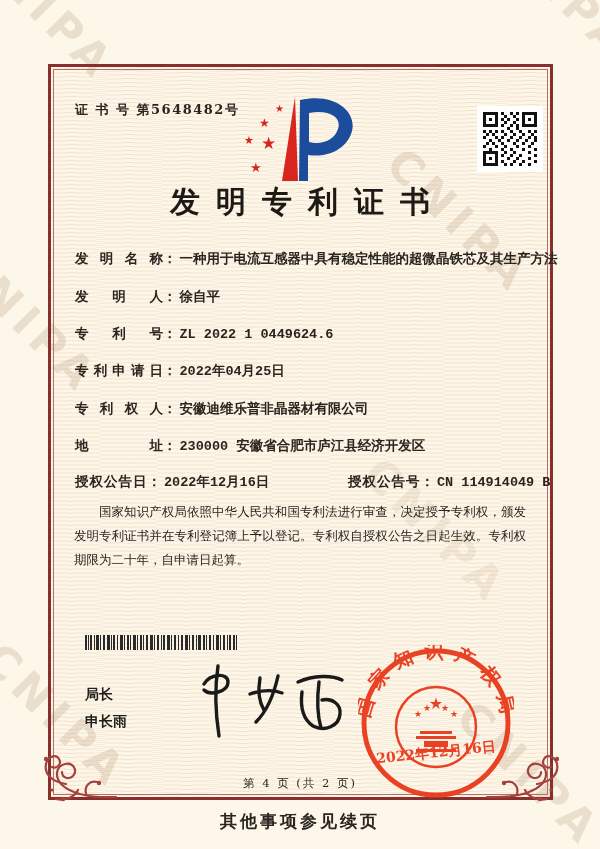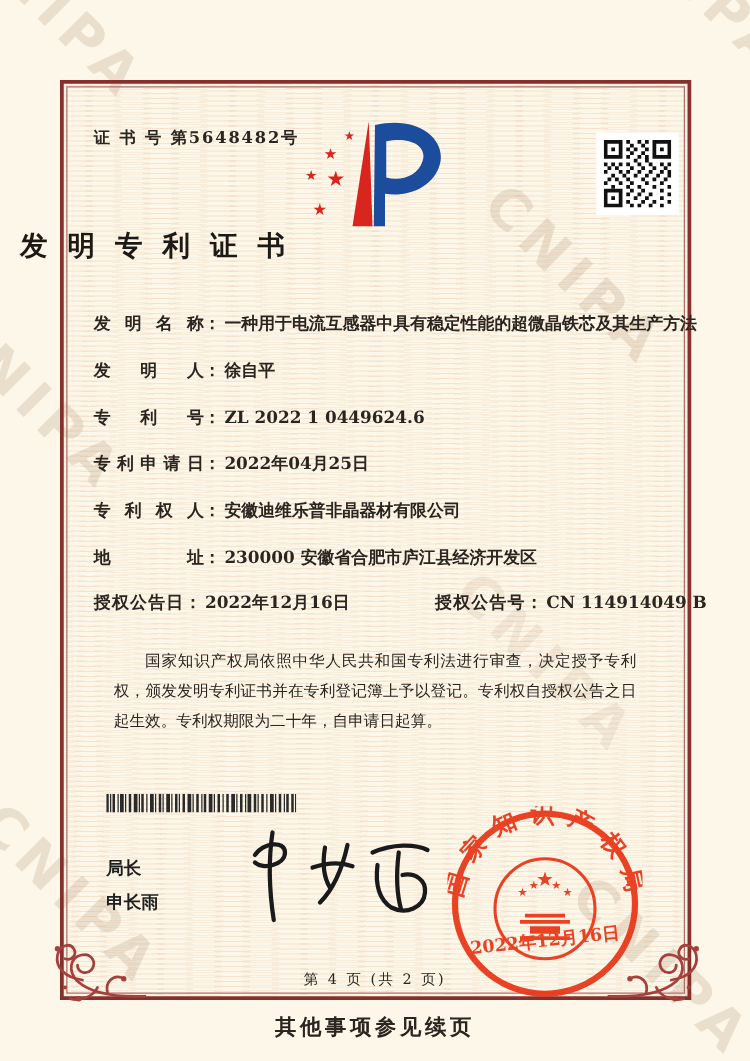--- a/index.html
+++ b/index.html
@@ -16,31 +16,31 @@
   .frame{position:absolute;left:48px;top:64px;width:499px;height:730px;border:3px solid #86302d;z-index:2;}
   .frame-inner{position:absolute;inset:2px;border:1px solid #b2716b;}
   .texture{position:absolute;inset:0;
      background:repeating-linear-gradient(2deg,rgba(213,148,103,0.11) 0 1px,transparent 1px 4px),
                 repeating-linear-gradient(-2deg,rgba(213,148,103,0.11) 0 1px,transparent 1px 4px);}
   .content{position:absolute;inset:0;z-index:3;}
   .cert-no{position:absolute;left:75px;top:101px;font-size:13px;letter-spacing:1.5px;font-weight:600;}
   .logo{position:absolute;left:237px;top:96px;}
   .qr{position:absolute;left:477px;top:106px;width:66px;height:66px;background:#ffffff;
       display:flex;align-items:center;justify-content:center;}
-  .title{position:absolute;left:0;right:0;top:182px;font-size:22px;font-weight:700;
+  .title{position:absolute;left:0;right:0;top:182px;text-align:center;font-size:30px;font-weight:700;
          letter-spacing:16px;padding-left:16px;box-sizing:border-box;color:#1d1a16;}
   .row{position:absolute;left:75px;font-size:13.5px;font-weight:600;white-space:nowrap;}
   .row .lab{display:inline-block;width:88px;text-align:justify;text-align-last:justify;}
-  .row .val{margin-left:3px;}
+  .row .val{margin-left:3px;font-family:Liberation Mono, monospace;}
   .r1{top:250px}.r2{top:288px}.r3{top:325px}.r4{top:362px}.r5{top:400px}.r6{top:437px}.r7{top:473px}
   .r7 .lab{width:auto;letter-spacing:1px;}
   .pair2{position:absolute;left:233px;top:0;white-space:nowrap;margin-left:40px;}
   .paras{position:absolute;left:74px;width:452px;top:500px;font-size:12.5px;line-height:1.92;
          text-align:justify;font-weight:500;}
-  .paras p{margin:17px;text-indent:2em;}
+  .paras p{margin:0;text-indent:2em;}
   .barcode{position:absolute;left:85px;top:635px;}
   .director{position:absolute;left:85px;top:681px;font-size:14px;font-weight:700;line-height:1.95;
             font-family:Liberation Sans, sans-serif;color:#20201e;}
   .sig{position:absolute;left:182px;top:660px;}
   .seal{position:absolute;left:358px;top:645px;opacity:.95;z-index:5;}
   .fl{position:absolute;z-index:4;}
   .fl-left{left:32px;top:740px;}
   .fl-right{left:485px;top:740px;transform:scaleX(-1);}
   .footer-page{position:absolute;left:0;right:0;top:776px;text-align:center;font-size:11.5px;letter-spacing:2px;}
   .note{position:absolute;left:0;right:0;top:810px;text-align:center;font-size:17px;letter-spacing:3px;font-weight:600;}

